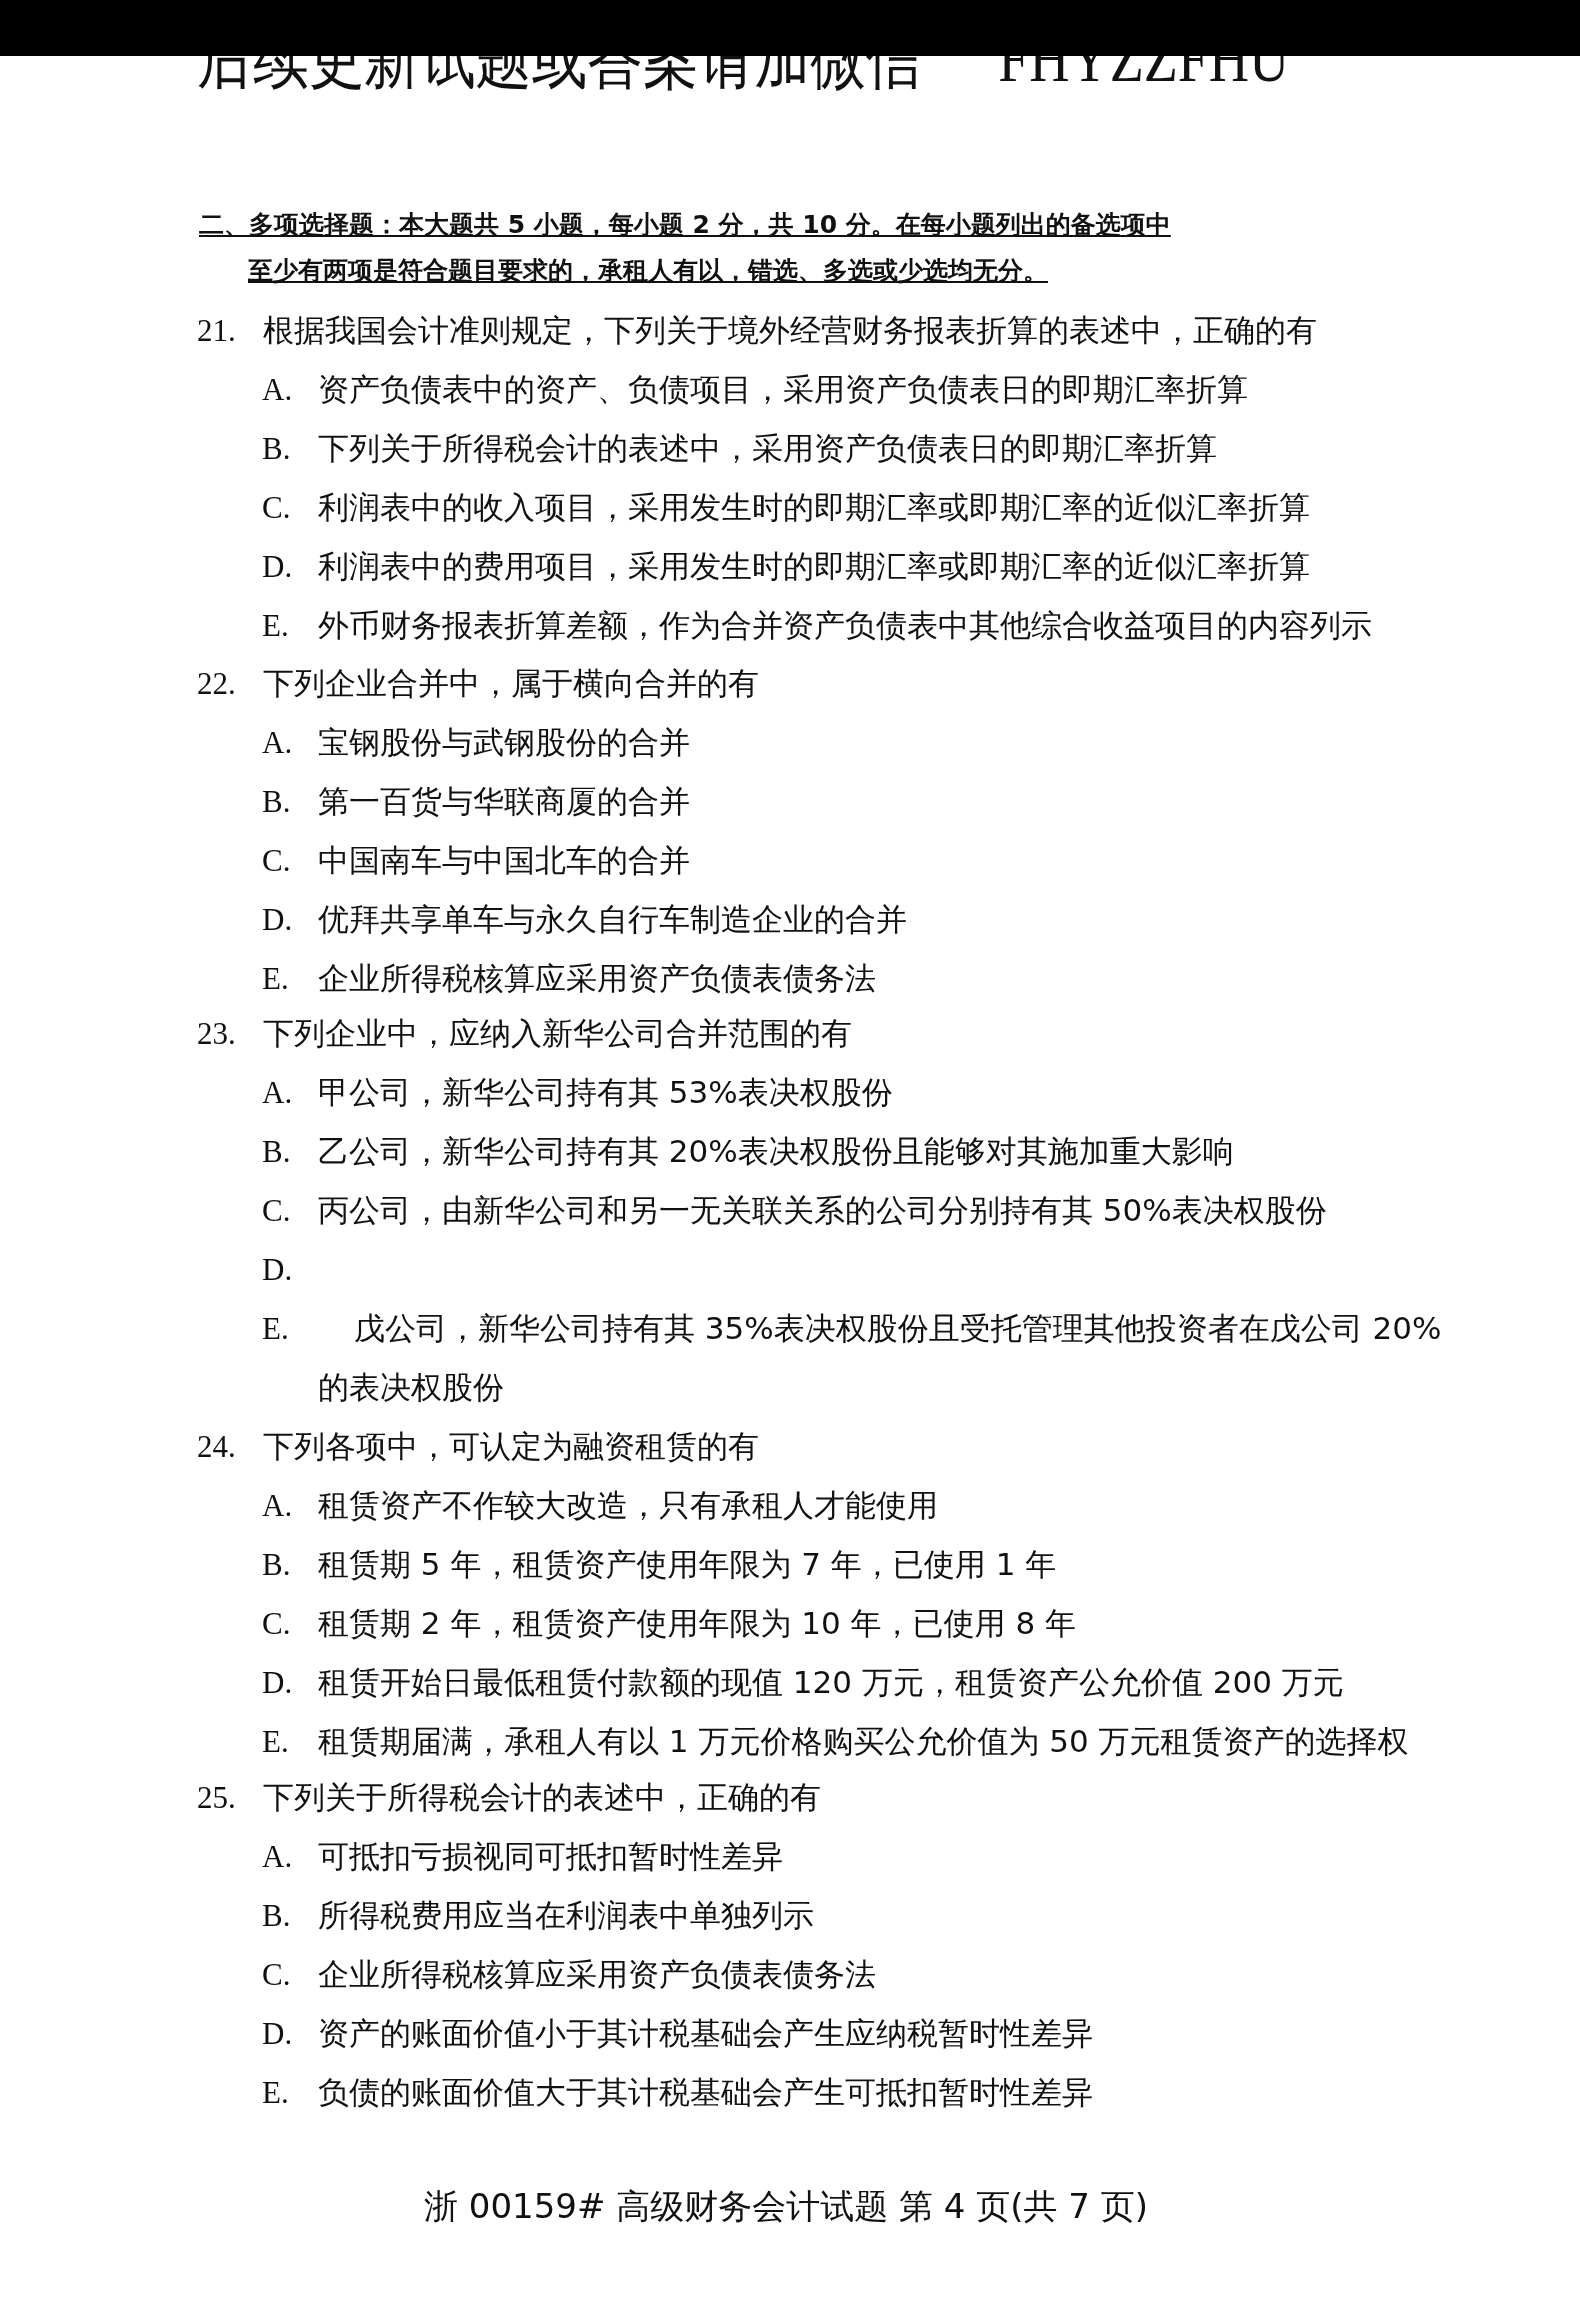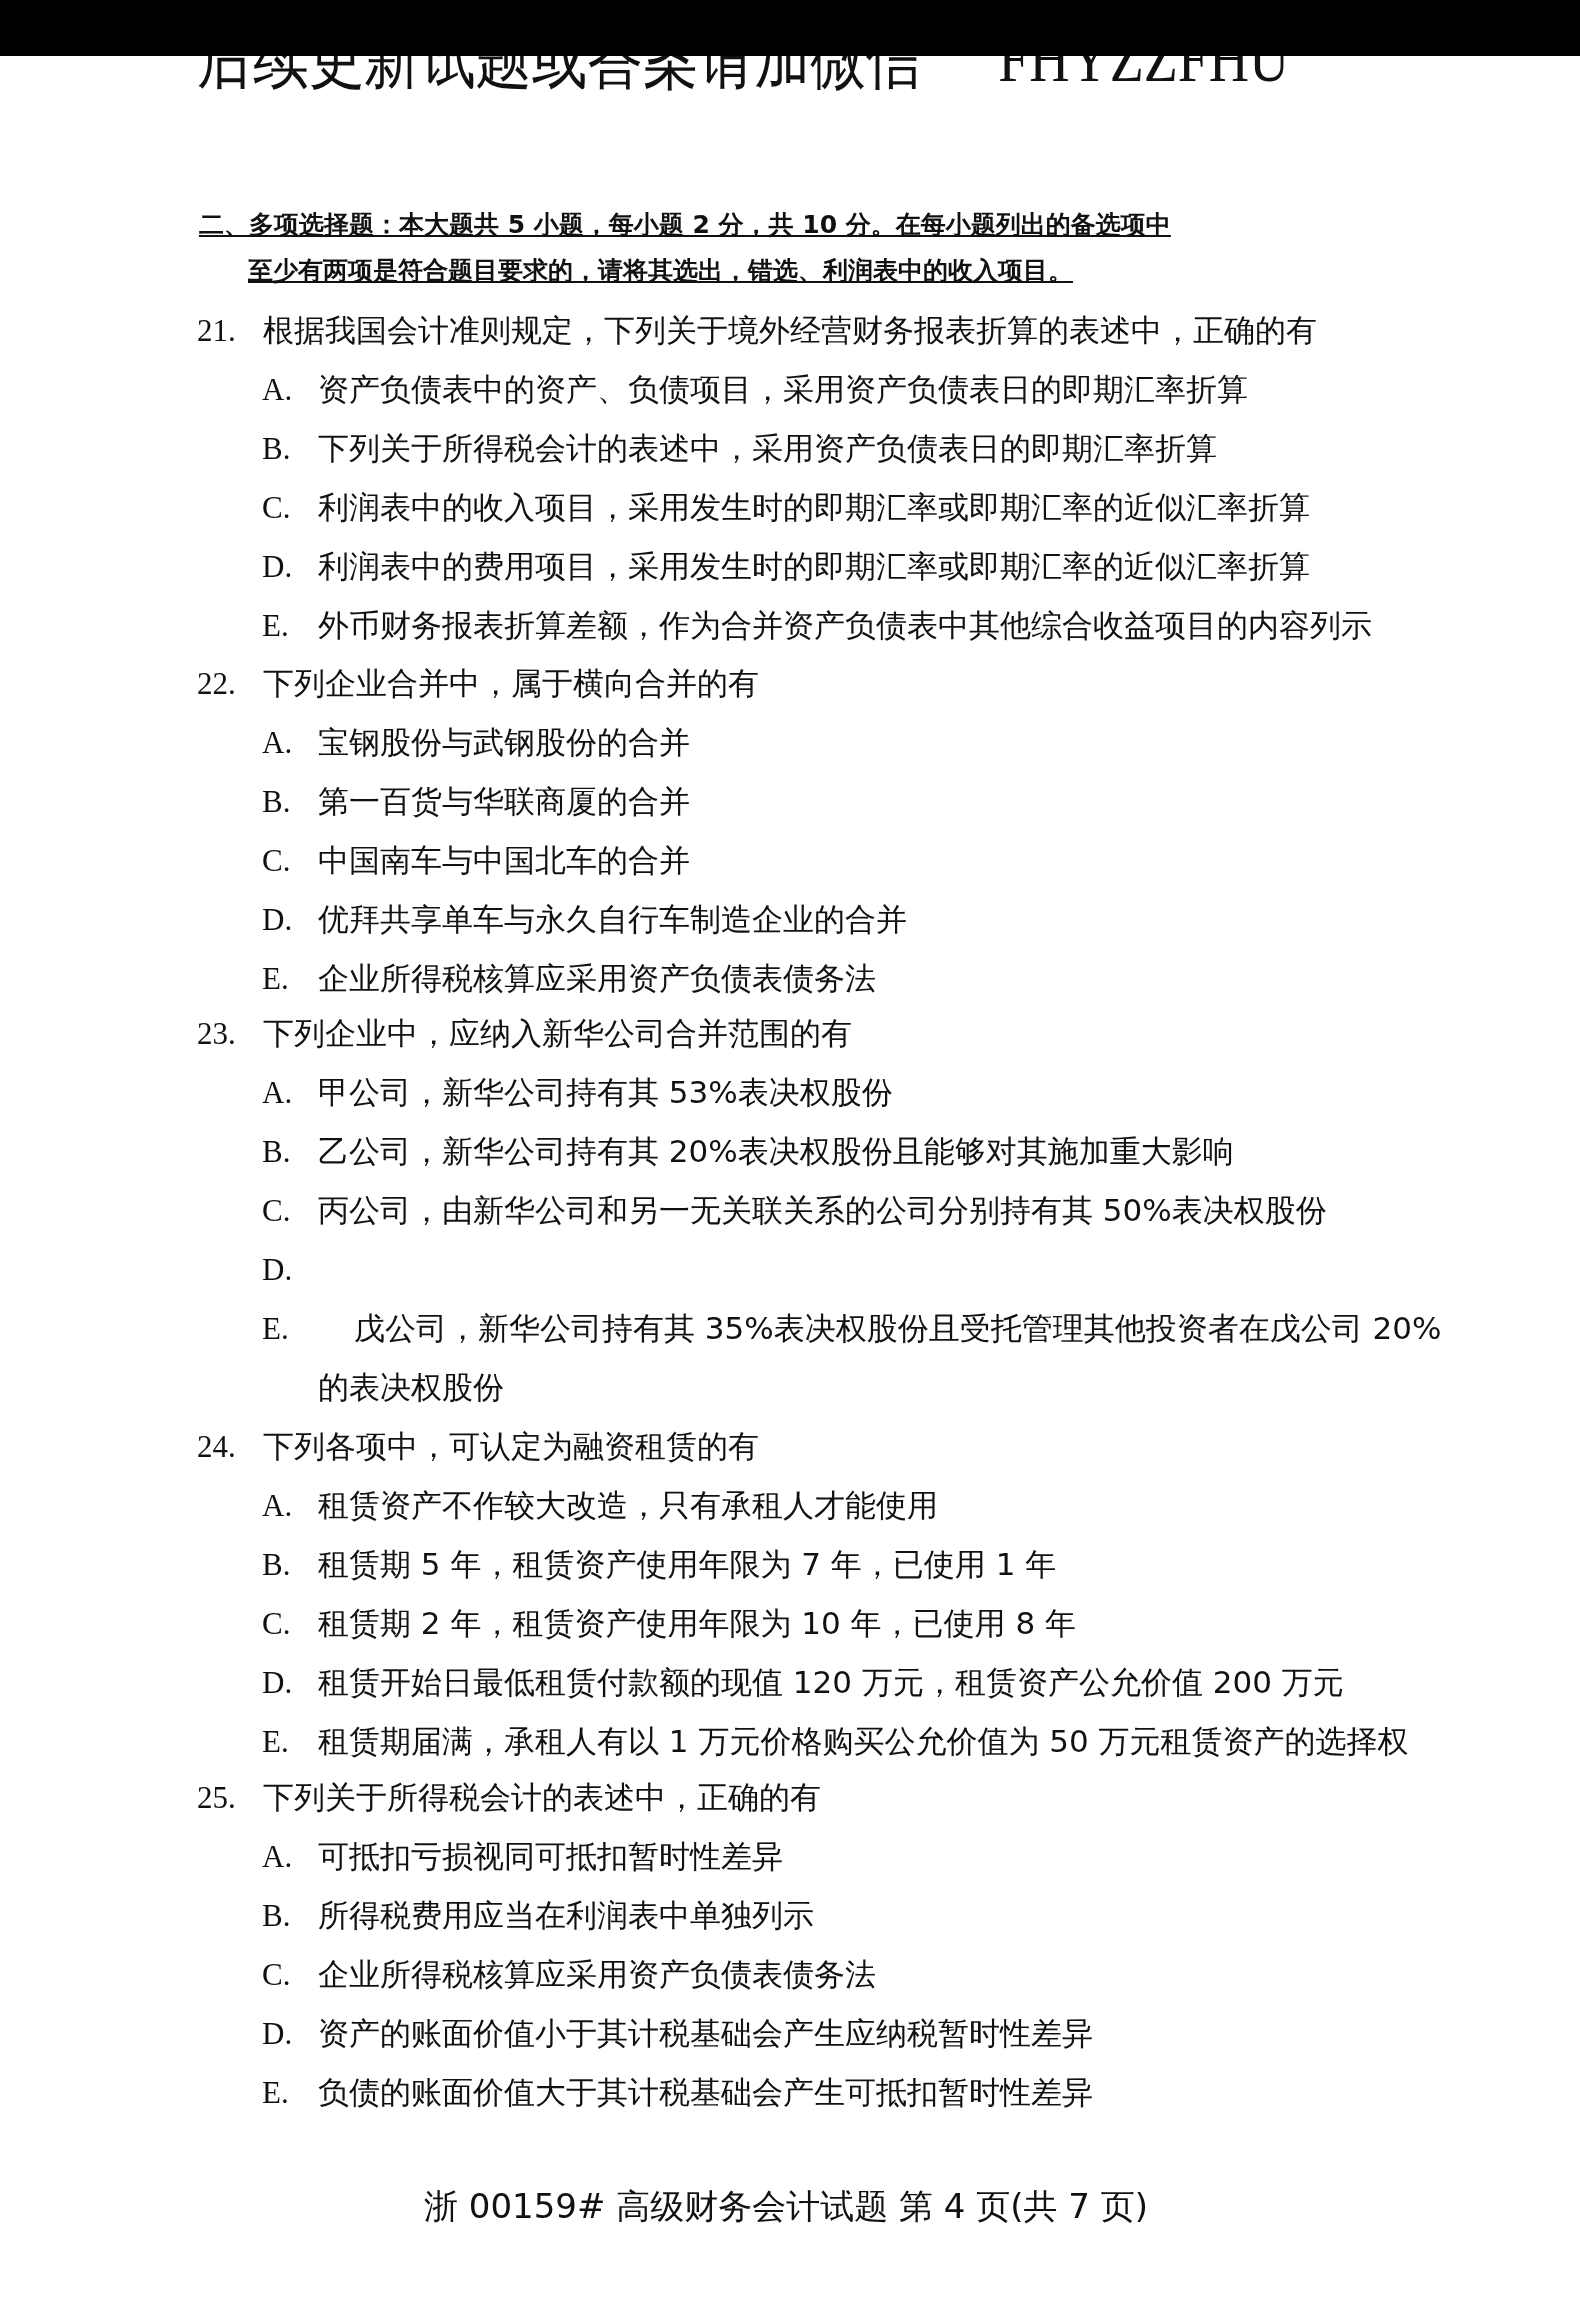--- a/index.html
+++ b/index.html
@@ -37,21 +37,21 @@
 
 <div class="topbar"></div>
 <div class="banner-clip">
   <div class="banner">
     <span>后续更新试题或答案请加微信</span><span class="code">FHYZZFHU</span>
   </div>
 </div>
 
 <div class="section-head">
   <span>二、多项选择题：本大题共 5 小题，每小题 2 分，共 10 分。在每小题列出的备选项中</span>
-  <span class="l2">至少有两项是符合题目要求的，请将其选出，错选、利润表中的收入项目。</span>
+  <span class="l2">至少有两项是符合题目要求的，承租人有以，错选、多选或少选均无分。</span>
 </div>
 
 <div class="q" style="top:301px;">
   <div class="stem">
     <span class="num">21.</span>
     <span class="txt">根据我国会计准则规定，下列关于境外经营财务报表折算的表述中，正确的有</span>
   </div>
   <div class="opt">
       <span class="letter">A.</span>
       <span class="txt">资产负债表中的资产、负债项目，采用资产负债表日的即期汇率折算</span>

